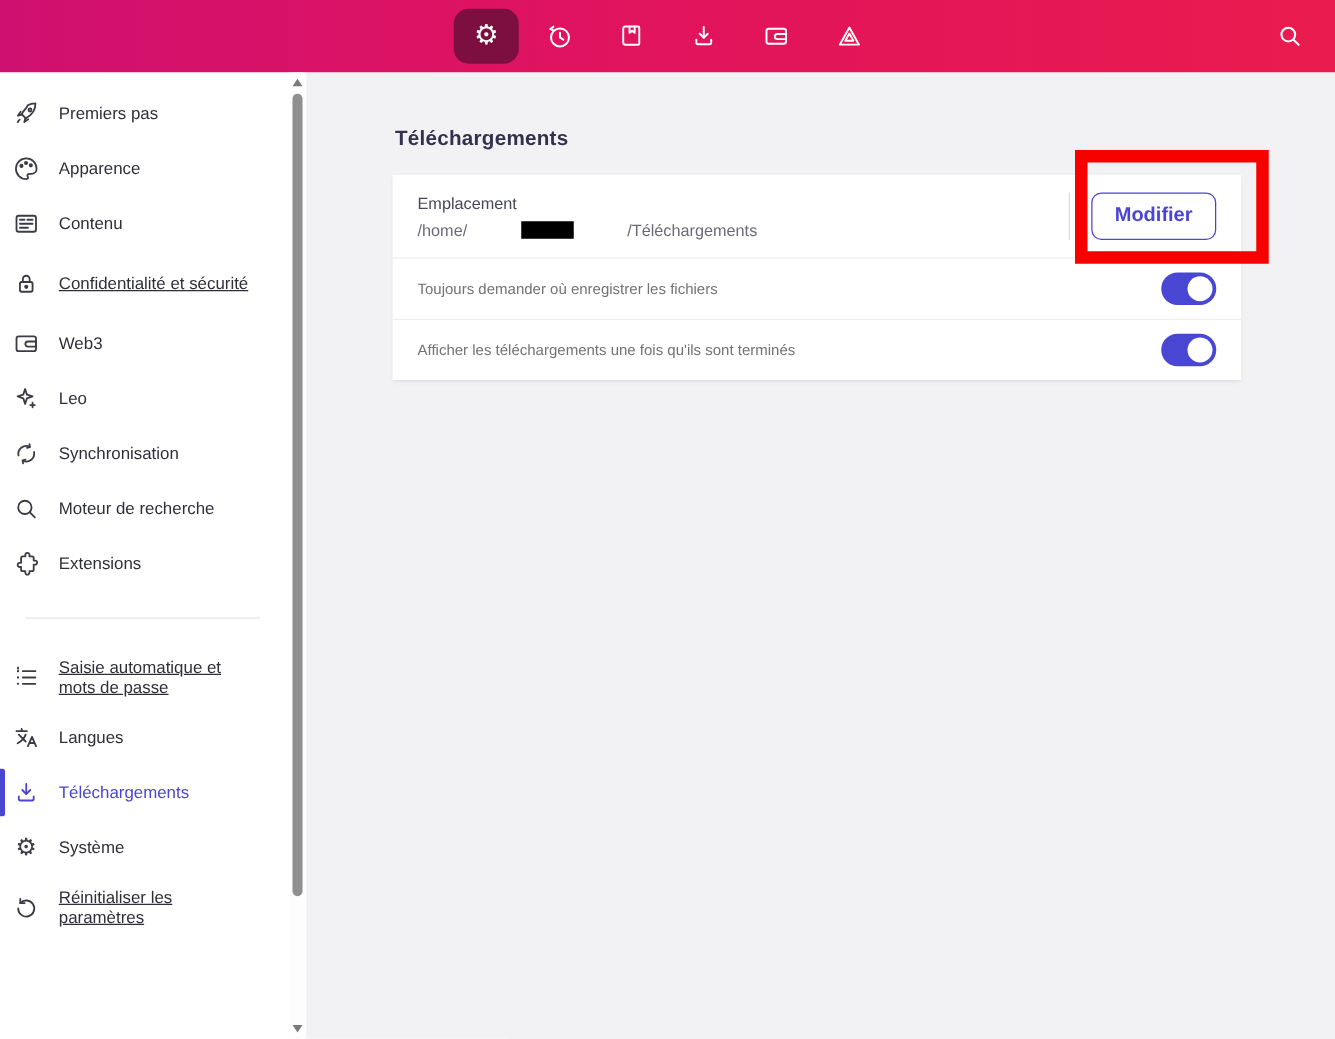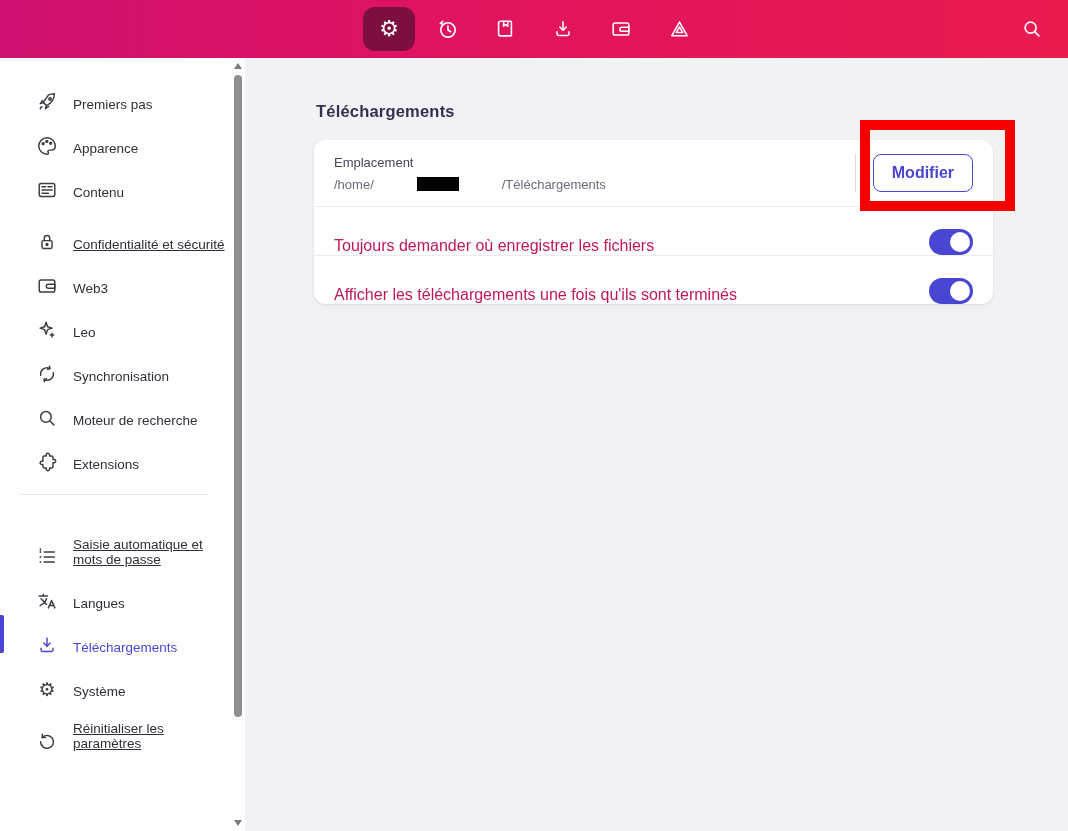--- a/index.html
+++ b/index.html
@@ -17,21 +17,21 @@
   .tb-btn svg { display:block; }
   .tb-search { position:absolute; right:18px; top:50%; transform:translateY(-50%);
     color:#fff; width:36px; height:36px; display:flex; align-items:center; justify-content:center; cursor:pointer; }
   .gear-glyph { font-size:22px; line-height:1; font-family:"DejaVu Sans",sans-serif; }
 
   
   .shell { display:flex; height:773px; }
 
   
   .sidebar { width:245px; background:#fff; position:relative; padding-top:11px; flex:none; }
-  .nav-item { display:flex; align-items:flex-end; min-height:44px; padding-left:36px;
+  .nav-item { display:flex; align-items:center; min-height:44px; padding-left:10px;
     position:relative; color:#2f2f3a; cursor:pointer; }
   .nav-item.two-line { min-height:52px;text-decoration:underline; }
   .nav-item .ic { width:22px; height:22px; color:#3c3c46; flex:none; }
   .nav-item .lbl { margin-left:15px; font-size:13.5px; line-height:1.15; max-width:152px; }
   .nav-item.selected { color:#4b45d3; }
   .nav-item.selected .ic { color:#4b45d3; }
   .nav-item.selected::before { content:""; position:absolute; left:0; top:3px; bottom:3px;
     width:4px; background:#4b45d3; border-radius:0 2px 2px 0; }
   .nav-divider { height:1px; background:#e7e7ea; margin:21px 37px 21px 20px; }
 
@@ -41,35 +41,35 @@
     border-left:4px solid transparent; border-right:4px solid transparent; border-bottom:6px solid #7a7a7a; }
   .sb-arrow-down { position:absolute; bottom:5px; left:2px; width:0; height:0;
     border-left:4px solid transparent; border-right:4px solid transparent; border-top:6px solid #7a7a7a; }
   .sb-thumb { position:absolute; top:17px; left:2px; width:8px; height:642px;
     background:#8f8f8f; border-radius:4px; }
 
   
   .main { flex:1; background:#f2f2f4; padding:44px 0 0 69px; position:relative; }
   .page-title { font-size:16.5px; font-weight:700; color:#33314e; letter-spacing:.2px;
     margin:0 0 19px 2px; }
-  .card { width:679px; background:#fff; border-radius:12px;
+  .card { width:679px; background:#fff; border-radius:0;
     box-shadow:0 1px 2px rgba(0,0,0,.07),0 2px 6px rgba(0,0,0,.04); }
   .row { display:flex; align-items:center; padding:0 20px; border-top:1px solid #ededf0; }
   .row:first-child { border-top:none; }
   .row-location { height:66px; }
   .loc-col { display:flex; flex-direction:column; justify-content:center; }
   .loc-label { font-size:13px; color:#47465a; margin-bottom:7px; }
   .loc-path { font-size:13px; color:#6b6a79; display:flex; align-items:center;gap:42px; }
   .redaction { display:inline-block; width:42px; height:14px; background:#000; margin:0 1px; }
   .spacer { flex:1; }
   .vdivider { width:1px; height:38px; background:#dcdce3; margin-right:17px; }
   .btn-modifier { border:1.5px solid #4b45d3; color:#4b45d3; background:#fff;
     border-radius:8px; padding:9px 18px; font-size:16px; font-weight:700;
     font-family:inherit; cursor:pointer; }
-  .row-toggle { height:49px; font-size:16px; color:#be185d;align-items:flex-end; }
+  .row-toggle { height:49px; font-size:12px; color:#737373; }
   .switch { width:44px; height:26px; border-radius:13px; background:#c7c7cf;
     position:relative; flex:none; cursor:pointer; }
   .switch[data-state="on"] { background:#4846d2; }
   .switch::after { content:""; position:absolute; left:3px; top:3px; width:20px; height:20px;
     border-radius:50%; background:#fff; }
   .switch[data-state="on"]::after { left:auto; right:3px; }
 
   
   .annotation-rect { position:absolute; left:860px; top:120px; width:155px; height:91px;
     border:10px solid #f60000; z-index:6; pointer-events:none; }

